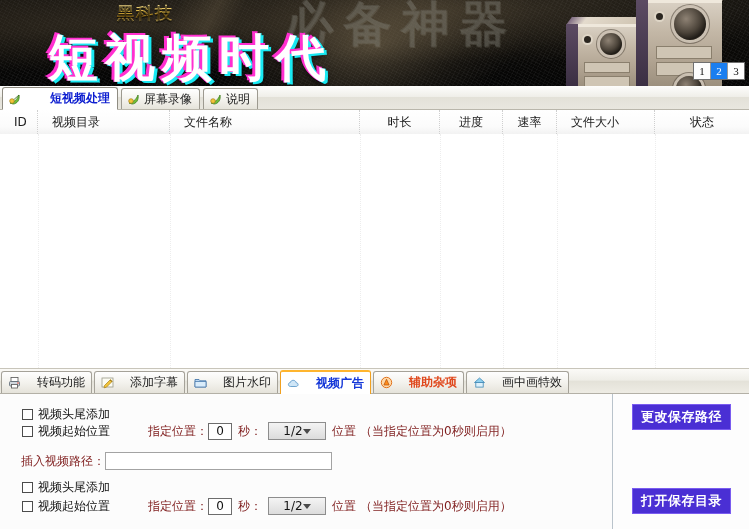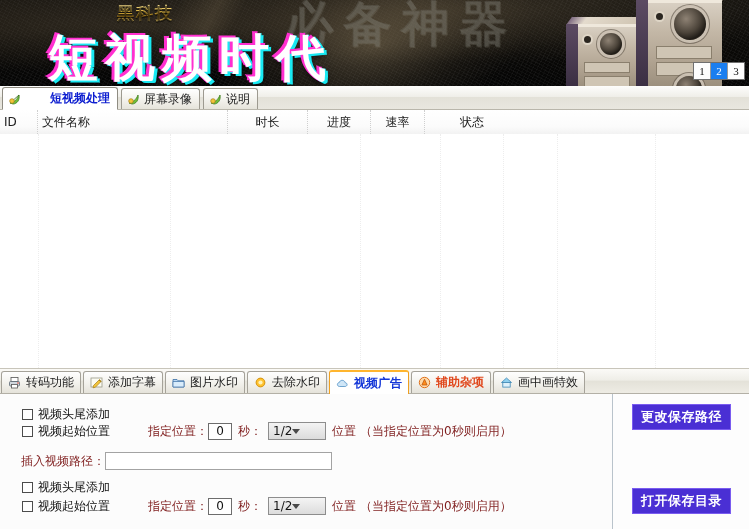--- a/index.html
+++ b/index.html
@@ -121,35 +121,35 @@
     background:#fff;box-sizing:border-box;
   }
   .lhead{
     display:flex;height:24px;align-items:center;
     background:linear-gradient(180deg,#ffffff 0%,#fbfbfb 70%,#f2f2f2 100%);
     border-bottom:1px solid #dcdcdc;
     font-size:12px;color:#1a1a1a;
   }
   .lhead .col{
     height:24px;line-height:24px;box-sizing:border-box;
-    border-right:1px dotted #cfcfcf;padding-left:4px;overflow:hidden;white-space:nowrap;
+    border-right:1px dotted #cfcfcf;padding-left:14px;overflow:hidden;white-space:nowrap;
   }
   .lhead .col.c-center{text-align:center;padding-left:0;}
   .lbody{position:absolute;left:0;top:24px;right:0;bottom:0;background:#fff;}
   .lbody .vline{position:absolute;top:0;bottom:0;width:0;border-left:1px dotted #ededed;}
 
   
   .btabs{
     position:absolute;left:0;top:368px;width:749px;height:26px;
     background:linear-gradient(180deg,#fbfaf7 0%,#efeee8 45%,#e4e2d9 52%,#eeece4 100%);
     border-top:1px solid #c8c5ba;border-bottom:1px solid #b3b0a6;
     display:flex;align-items:flex-end;padding-left:1px;box-sizing:border-box;
   }
   .btab{
-    height:22px;display:flex;align-items:center;gap:4px;
+    height:22px;display:flex;align-items:center;gap:15px;
     padding:0 6px;margin-right:2px;box-sizing:border-box;
     border:1px solid #a5a299;border-bottom:none;border-radius:3px 3px 0 0;
     background:linear-gradient(180deg,#fefefe 0%,#f3f2ed 52%,#e5e3da 100%);
     font-size:12px;color:#1b1b1b;white-space:nowrap;
   }
   .btab.active{
     height:25px;background:#fff;border-color:#f0a020;border-top:2px solid #ffb52e;
     position:relative;top:2px;
   }
   .btab.active .lbl{color:#1538d8;font-weight:bold;}
@@ -176,21 +176,21 @@
 
   .num{
     width:24px;height:17px;box-sizing:border-box;
     border:1px solid #6d6d6d;background:#fff;color:#111;
     font-size:12px;text-align:center;line-height:15px;
     font-family:"DejaVu Sans","Liberation Sans",sans-serif;
   }
   .sel{
     width:58px;height:18px;box-sizing:border-box;
     border:1px solid #8d8d8d;background:linear-gradient(180deg,#f4f4f4,#dcdcdc);
-    display:flex;align-items:center;justify-content:flex-start;
+    display:flex;align-items:center;justify-content:center;
     padding:0 4px;font-size:12px;color:#151515;
   }
   .sel .arw{width:0;height:0;border-left:4px solid transparent;border-right:4px solid transparent;border-top:5px solid #4a4a4a;}
   .txt{
     width:227px;height:18px;box-sizing:border-box;
     border:1px solid #a3a3a3;background:#fff;
   }
 
   .pbtn{
     position:absolute;width:99px;height:26px;
@@ -267,24 +267,26 @@
             <circle cx="4" cy="9" r="2.3" fill="#f2c43a" stroke="#a8801a" stroke-width=".7"></circle>
           </svg>
       </span>
       <span class="lbl">说明</span>
     </div>
   </div>
 
   <div class="list">
     <div class="lhead">
       <div class="col" style="width:38px">ID</div>
+      <div class="col" style="width:132px">视频目录</div>
       <div class="col" style="width:190px">文件名称</div>
       <div class="col c-center" style="width:80px">时长</div>
       <div class="col c-center" style="width:63px">进度</div>
       <div class="col c-center" style="width:54px">速率</div>
+      <div class="col" style="width:98px">文件大小</div>
       <div class="col c-center" style="width:94px;border-right:none">状态</div>
     </div>
     <div class="lbody">
       <div class="vline" style="left:38px"></div>
       <div class="vline" style="left:170px"></div>
       <div class="vline" style="left:360px"></div>
       <div class="vline" style="left:440px"></div>
       <div class="vline" style="left:503px"></div>
       <div class="vline" style="left:557px"></div>
       <div class="vline" style="left:655px"></div>
@@ -314,29 +316,20 @@
       <span class="lbl">添加字幕</span>
     </div>
     <div class="btab">
       <span class="ic">
         <svg width="13" height="13" viewBox="0 0 13 13">
             <path d="M1 3.5h4l1.2 1.3H12V11H1z" fill="#bcd8f2" stroke="#3a6ea5" stroke-width=".8"></path>
             <path d="M1 5.5h11V11H1z" fill="#d9ecfb" stroke="#3a6ea5" stroke-width=".7"></path>
           </svg>
       </span>
       <span class="lbl">图片水印</span>
-    </div>
-    <div class="btab">
-      <span class="ic">
-        <svg width="13" height="13" viewBox="0 0 13 13">
-            <circle cx="6.5" cy="6.5" r="4.4" fill="#ffc22e" stroke="#cf8a00" stroke-width=".9"></circle>
-            <circle cx="6.5" cy="6.5" r="2.1" fill="#fff2b8"></circle>
-          </svg>
-      </span>
-      <span class="lbl">去除水印</span>
     </div>
     <div class="btab active">
       <span class="ic">
         <svg width="13" height="13" viewBox="0 0 13 13">
             <path d="M3.6 9.5c-1.3 0-2.2-.9-2.2-2 0-1 .8-1.9 1.9-2 .3-1.3 1.5-2.2 2.9-2.2 1.5 0 2.7 1 3 2.4 1.1.1 1.9.9 1.9 1.9 0 1.1-1 1.9-2.2 1.9z" fill="#cfe6f7" stroke="#4f8fc4" stroke-width=".8"></path>
           </svg>
       </span>
       <span class="lbl">视频广告</span>
     </div>
     <div class="btab warn">

